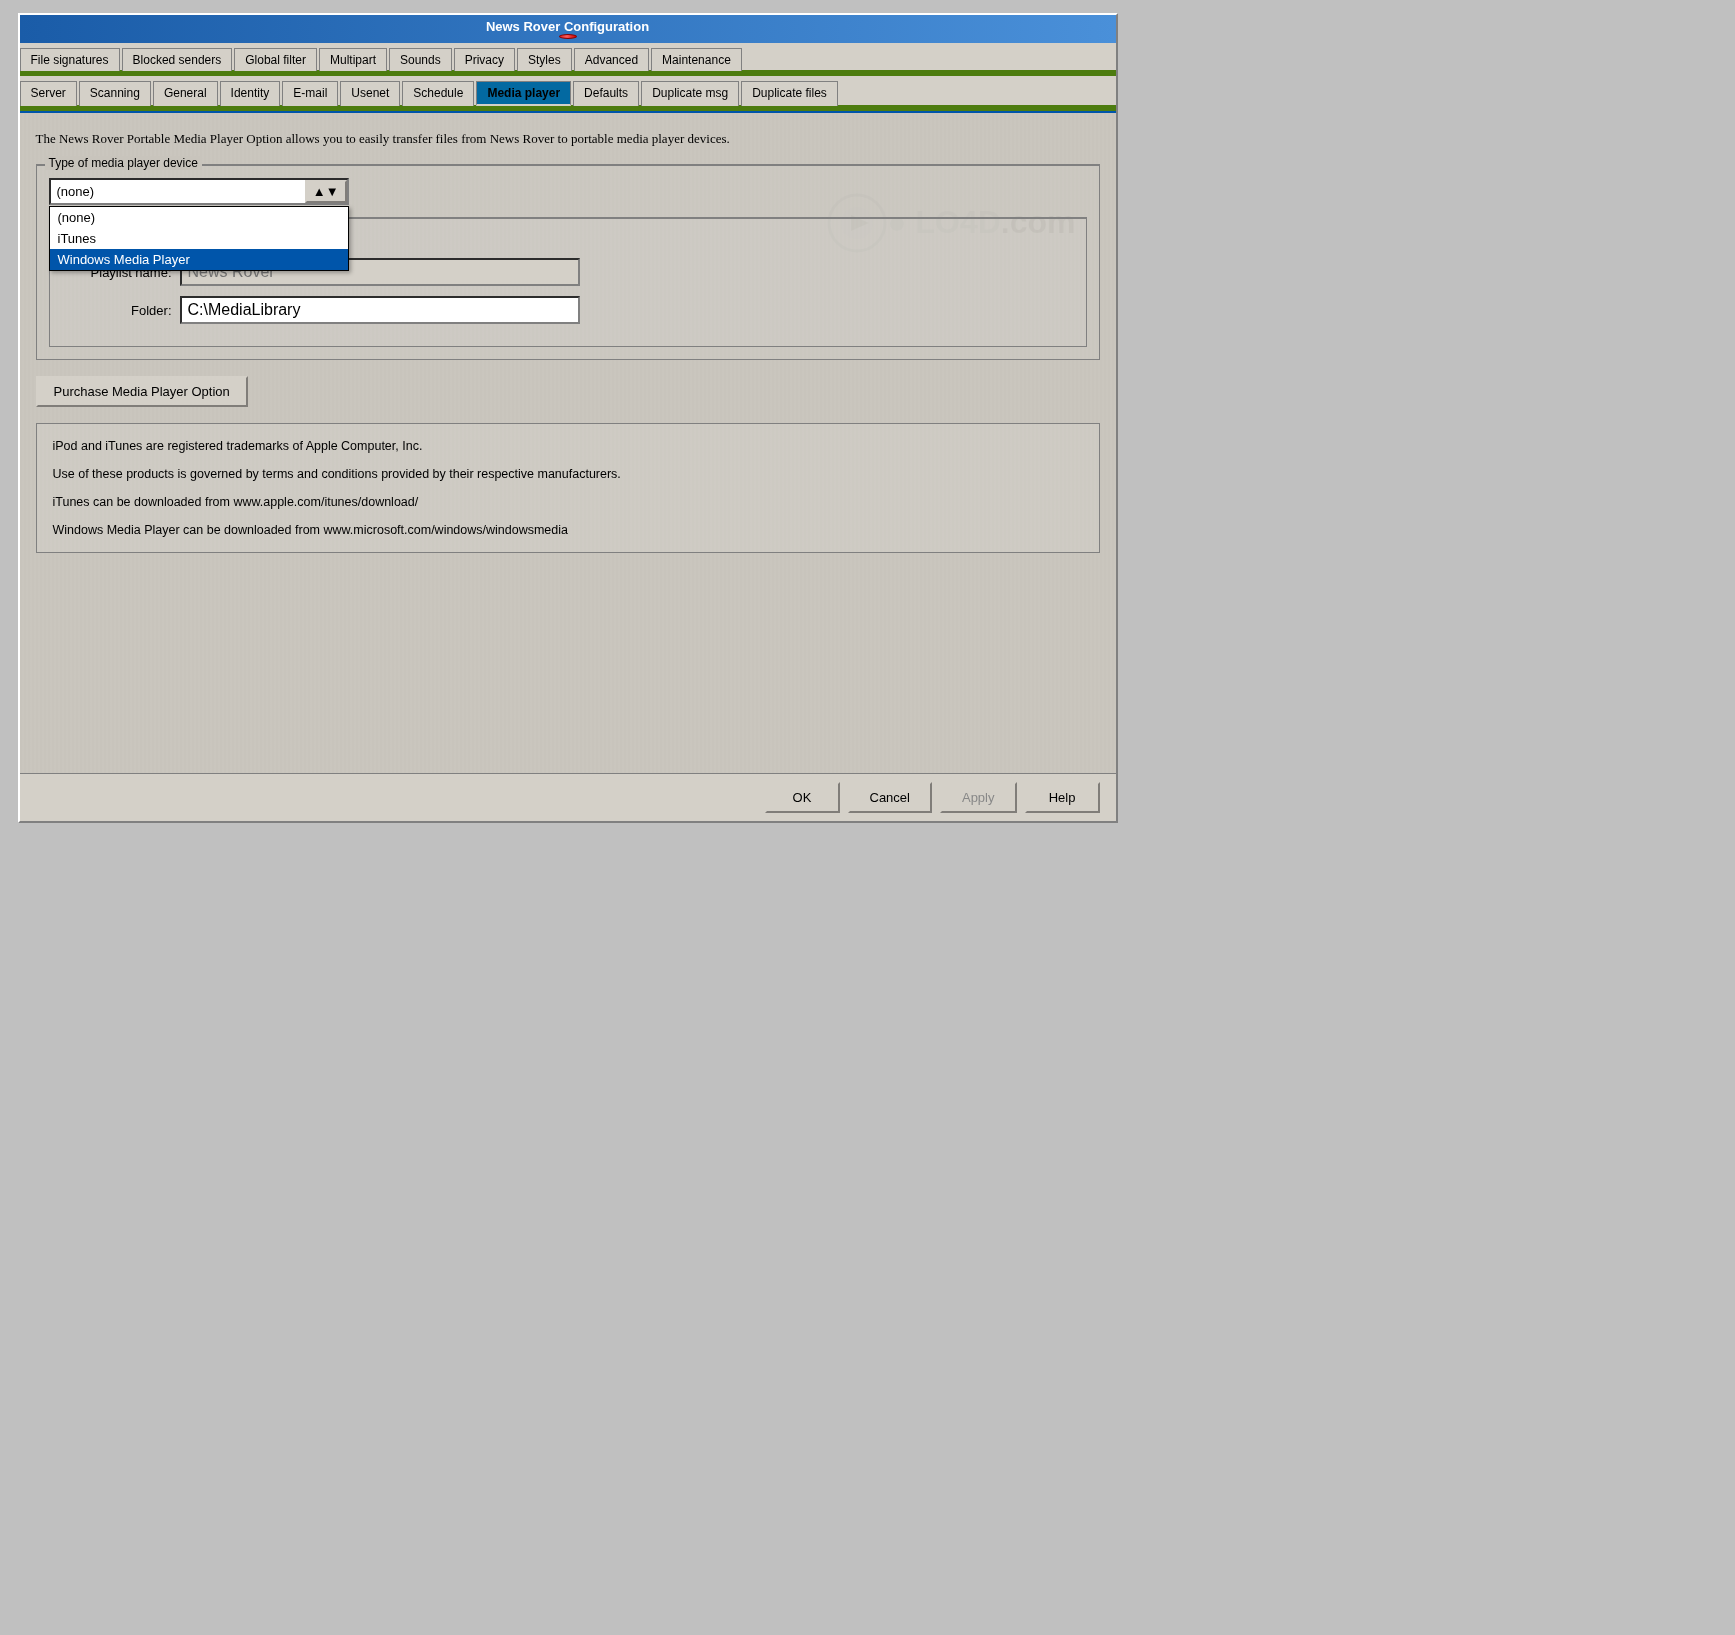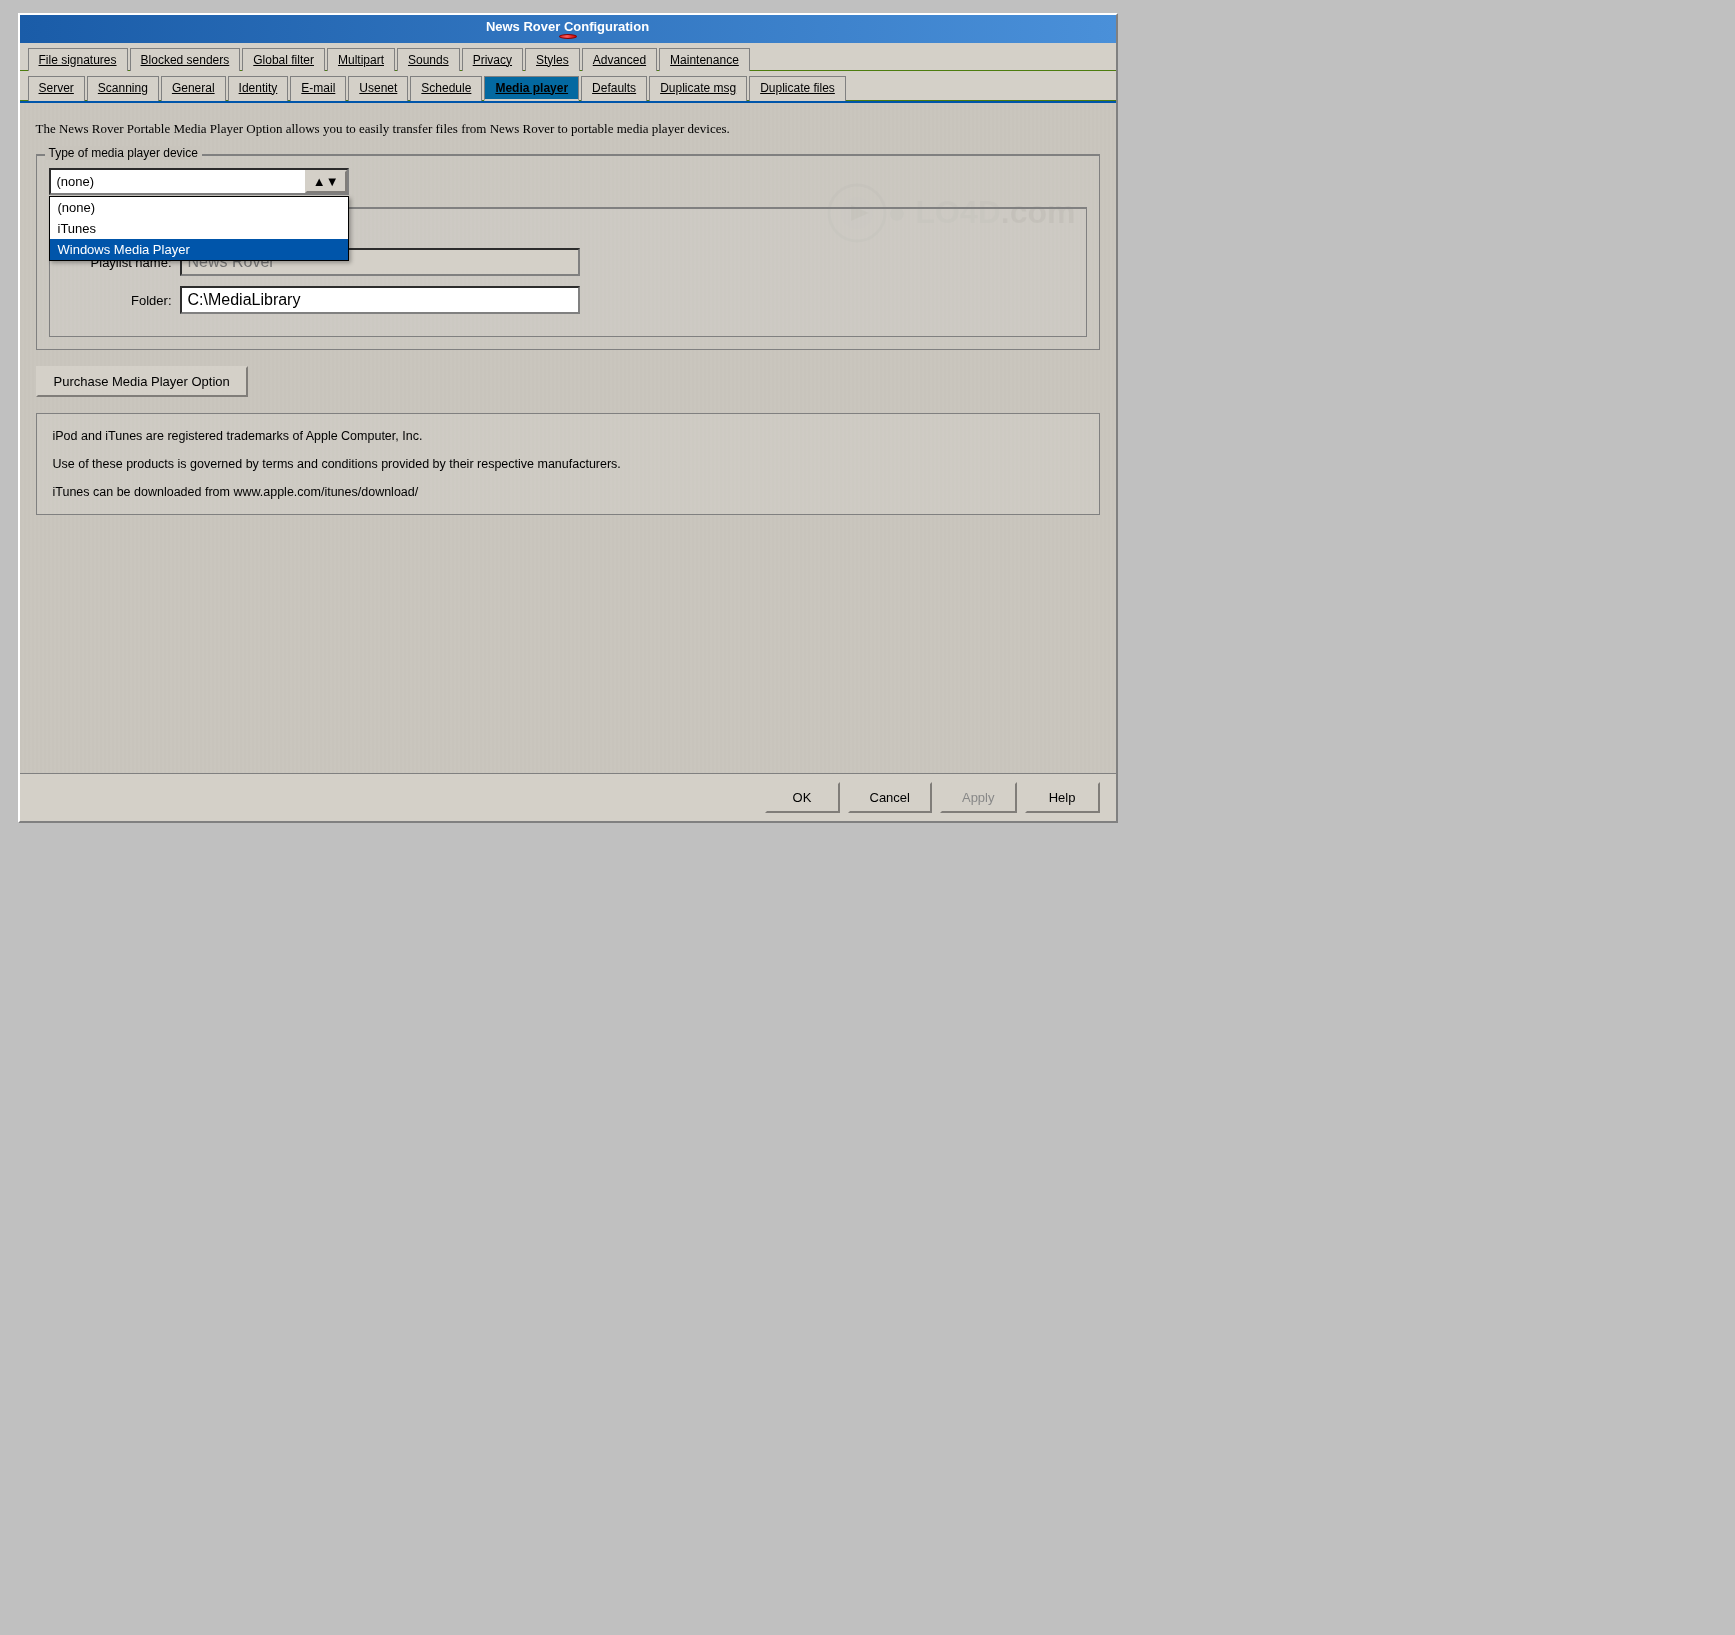--- a/index.html
+++ b/index.html
@@ -45,23 +45,22 @@
       background: radial-gradient(circle at 40% 35%, #ff6060, #cc0000);
       border-radius: 50%;
       border: 1px solid #880000;
       cursor: pointer;
     }
     .tab-row {
       display: flex;
       flex-wrap: nowrap;
       background: #d4d0c8;
       padding-top: 4px;
-      padding-left: 8px;
-      border-bottom: 1px solid #4d7c0f;
-      text-decoration: underline;
+      padding-left: 0;
+      border-bottom: 6px solid #4d7c0f;
     }
     .tab {
       padding: 4px 10px;
       border: 1px solid #808080;
       border-bottom: none;
       background: #d4d0c8;
       cursor: pointer;
       font-size: 12px;
       margin-right: 2px;
       position: relative;
@@ -317,20 +316,21 @@
         </div>
       </div>
     </div>
 
     <button class="purchase-btn">Purchase Media Player Option</button>
 
     <div class="info-box" id="info-box">
         <p>iPod and iTunes are registered trademarks of Apple Computer, Inc.</p>
         <p>Use of these products is governed by terms and conditions provided by their respective manufacturers.</p>
         <p>iTunes can be downloaded from www.apple.com/itunes/download/</p>
+        <p>Windows Media Player can be downloaded from www.microsoft.com/windows/windowsmedia</p>
       </div>
   </div>
 
   <div class="bottom-bar">
     <button class="bottom-btn">OK</button>
     <button class="bottom-btn">Cancel</button>
     <button class="bottom-btn disabled">Apply</button>
     <button class="bottom-btn">Help</button>
   </div>
 </div>

